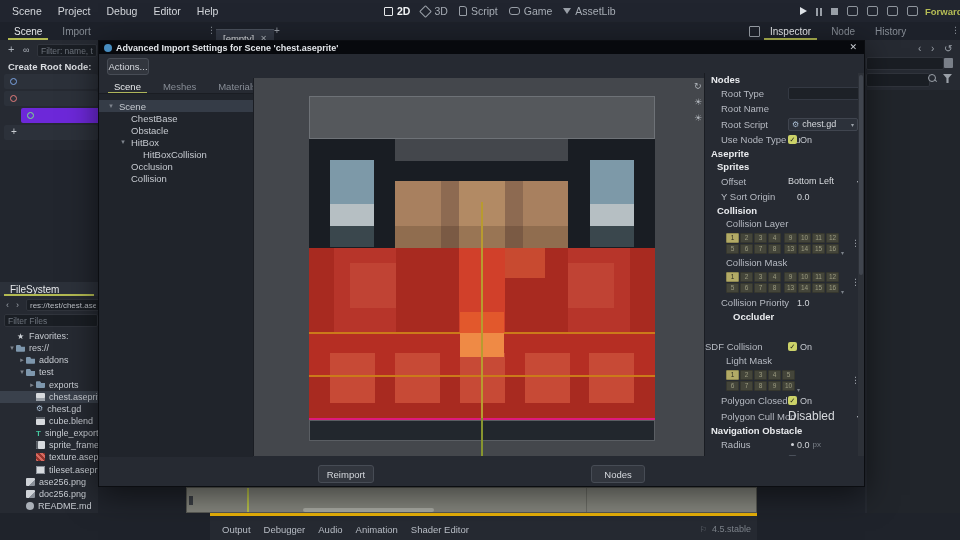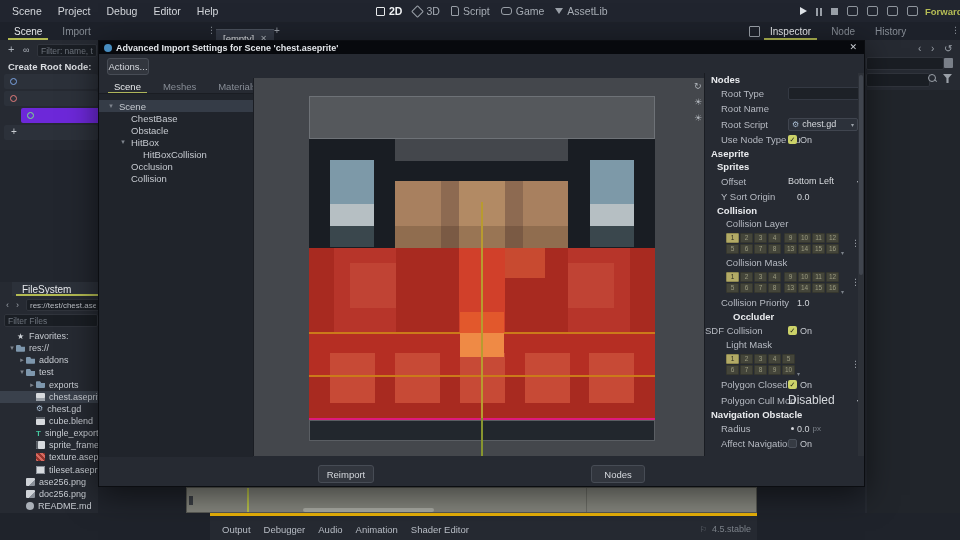--- a/index.html
+++ b/index.html
@@ -64,21 +64,21 @@
 <div id="stage">
 
   <div class="abs" id="menubar">
     <div class="abs row" style="left:12px;top:0;height:22px;" id="menu-items">
         <span class="menu-item txt">Scene</span>
         <span class="menu-item txt">Project</span>
         <span class="menu-item txt">Debug</span>
         <span class="menu-item txt">Editor</span>
         <span class="menu-item txt">Help</span>
       </div>
-    <div class="abs row" style="left:376px;top:0;height:22px;" id="workspaces">
+    <div class="abs row" style="left:384px;top:0;height:22px;" id="workspaces">
         <div class="ws-item active">
           <span style="display: inline-block; flex: 0 0 auto; width: 7px; height: 7px; border: 1.3px solid rgb(232, 234, 236); border-radius: 1px;"></span>
           <span>2D</span>
         </div>
         <div class="ws-item">
           <span style="display: inline-block; flex: 0 0 auto; width: 7px; height: 7px; border: 1.3px solid rgb(154, 160, 168); transform: rotate(45deg); border-radius: 1px;"></span>
           <span>3D</span>
         </div>
         <div class="ws-item">
           <span style="display: inline-block; flex: 0 0 auto; width: 6px; height: 8px; border: 1.2px solid rgb(154, 160, 168); border-radius: 1px 3px 1px 1px;"></span>
@@ -157,21 +157,21 @@
           <span style="position: absolute; left: 80px; top: 3px; font-size: 9px; color: rgb(201, 205, 210);">Us</span>
         </div>
         <div style="position: absolute; left: 4px; top: 85px; width: 94px; height: 15px; background: rgb(44, 49, 58); border-radius: 2px;">
           <span style="position: absolute; left: 7px; top: 1px; font-size: 10px; color: rgb(201, 205, 210);">+</span>
         </div>
       </div>
   </div>
   <div class="abs" style="left:0;top:150px;width:98px;height:132px;background:#22262e;z-index:-0;"></div>
 
   <div class="abs panel" style="left:0;top:282px;width:98px;height:231px;">
-    <div class="dock-tab active abs" style="left:12px;top:0;height:14px;background:#2c313a;">
+    <div class="dock-tab active abs" style="left:0;top:0;height:14px;background:#2c313a;">
       <span>FileSystem</span>
     </div>
     <div class="abs" style="left:6px;top:18px;font-size:9px;color:#9aa0a8;">‹</div>
     <div class="abs" style="left:16px;top:18px;font-size:9px;color:#9aa0a8;">›</div>
     <input class="abs inputbox" style="left: 26px; top: 17px; width: 66px; height: 10px; font-size: 8px;" value="res://test/chest.ase">
     <input class="abs inputbox" style="left: 4px; top: 32px; width: 86px; height: 11px;" placeholder="Filter Files">
     <div class="abs" style="left:0;top:48px;width:98px;height:183px;overflow:hidden;" id="fs-tree">
         <div class="tree-row" style="padding-left: 8px;">
           <span class="arrow"></span>
           <span class="icn" style="display: inline-block; flex: 0 0 auto; font-size: 8px; color: rgb(207, 211, 216); width: 9px; text-align: center;">★</span>
@@ -517,21 +517,21 @@
         </div>
         <div class="prop-row" style="height: 15px; padding-left: 16px;">
           <span class="txt">Collision Priority</span>
           <div style="position: absolute; left: 92px; display: flex; align-items: center; gap: 3px;">
             <span class="pval" style="font-size: 9px;">1.0</span>
           </div>
         </div>
         <div class="prop-row" style="height: 13px; padding-left: 28px;">
           <span class="sec txt">Occluder</span>
         </div>
-        <div class="prop-row" style="height: 15px; ">
+        <div class="prop-row" style="height: 15px;  margin-top: 16px;">
           <span class="txt">SDF Collision</span>
           <div style="position: absolute; left: 83px; display: flex; align-items: center; gap: 3px;">
             <div class="chk on">✓</div>
             <span style="font-size: 9px; color: rgb(195, 199, 205);">On</span>
           </div>
         </div>
         <div class="prop-row" style="height: 13px; padding-left: 21px;">
           <span class="txt">Light Mask</span>
         </div>
         <div class="prop-row" style="height: 26px; padding-left: 21px; align-items: center;">

